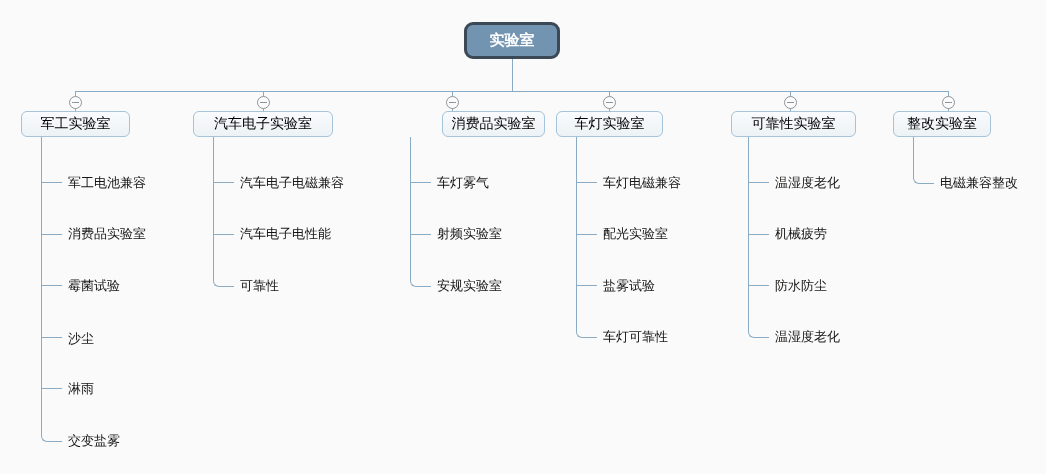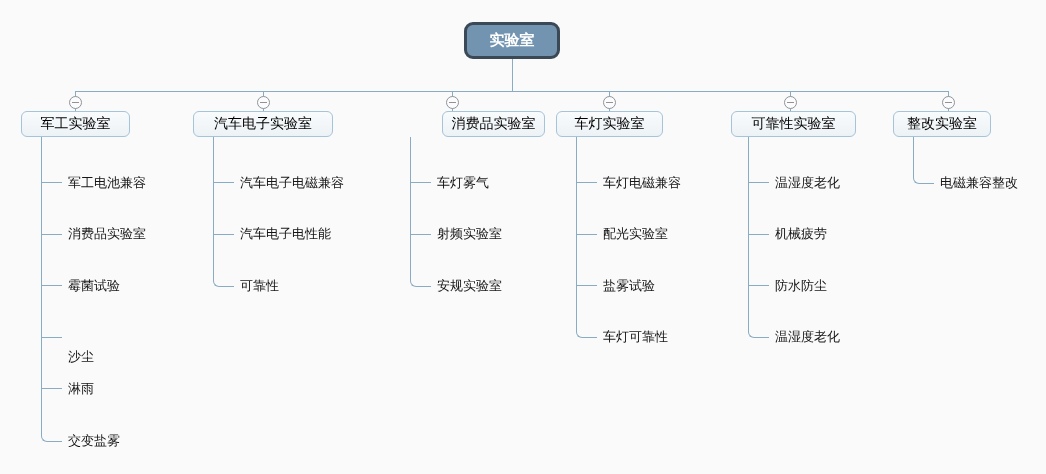--- a/index.html
+++ b/index.html
@@ -61,21 +61,21 @@
     <div class="collapse" style="left: 69px; top: 95.5px;"></div>
     <div class="branch-box" style="left: 21px; width: 109px;">军工实验室</div>
     <div class="line" style="left: 40.5px; top: 137px; width: 1px; height: 296.5px;"></div>
     <div class="line" style="left: 40.5px; top: 182px; width: 21px; height: 1px;"></div>
     <div class="child-label" style="left: 68px; top: 182.5px;">军工电池兼容</div>
     <div class="line" style="left: 40.5px; top: 233.6px; width: 21px; height: 1px;"></div>
     <div class="child-label" style="left: 68px; top: 234.1px;">消费品实验室</div>
     <div class="line" style="left: 40.5px; top: 285.2px; width: 21px; height: 1px;"></div>
     <div class="child-label" style="left: 68px; top: 285.7px;">霉菌试验</div>
     <div class="line" style="left: 40.5px; top: 336.8px; width: 21px; height: 1px;"></div>
-    <div class="child-label" style="left: 68px; top: 357px;">沙尘</div>
+    <div class="child-label" style="left: 68px; top: 339px;">沙尘</div>
     <div class="line" style="left: 40.5px; top: 388.4px; width: 21px; height: 1px;"></div>
     <div class="child-label" style="left: 68px; top: 388.9px;">淋雨</div>
     <div class="elbow" style="left: 40.5px; top: 433.5px; width: 21px; height: 8px;"></div>
     <div class="child-label" style="left: 68px; top: 440.5px;">交变盐雾</div>
     <div class="line" style="left: 262.5px; top: 91px; width: 1px; height: 20px;"></div>
     <div class="collapse" style="left: 256.5px; top: 95.5px;"></div>
     <div class="branch-box" style="left: 193px; width: 140px;">汽车电子实验室</div>
     <div class="line" style="left: 212.5px; top: 137px; width: 1px; height: 141.7px;"></div>
     <div class="line" style="left: 212.5px; top: 182px; width: 21px; height: 1px;"></div>
     <div class="child-label" style="left: 240px; top: 182.5px;">汽车电子电磁兼容</div>

